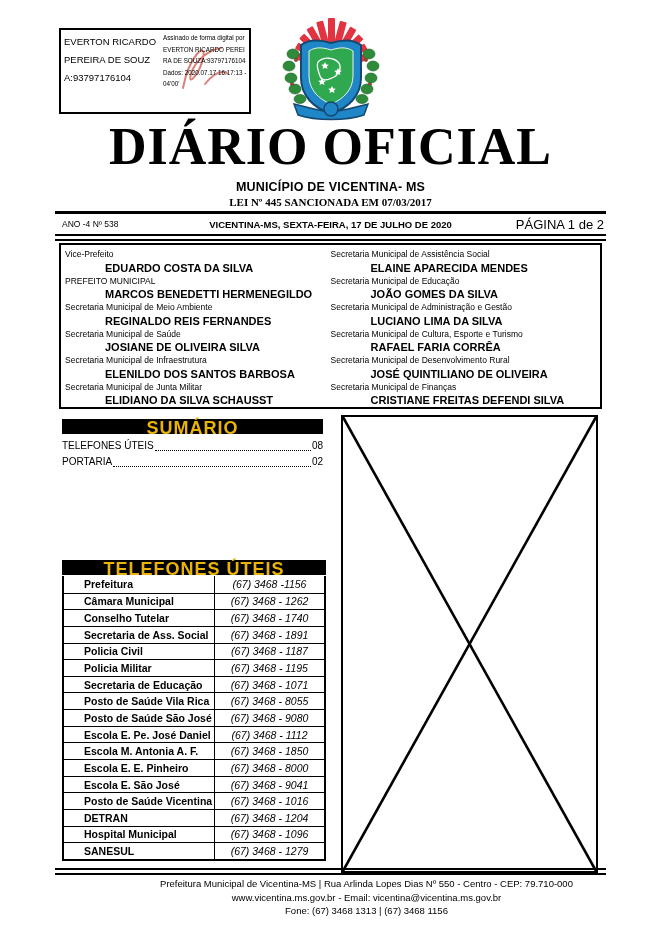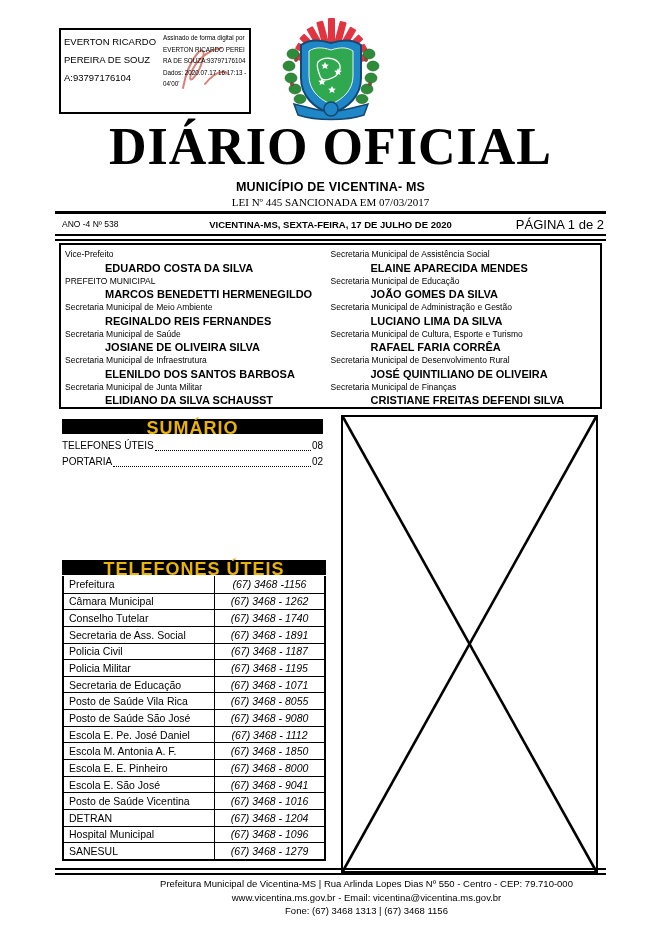--- a/index.html
+++ b/index.html
@@ -30,21 +30,21 @@
     position:absolute;left:0;top:118px;width:100%;text-align:center;
     font-family:"Liberation Serif",serif;font-weight:bold;font-size:52px;
     letter-spacing:1px;line-height:58px;
   }
   .muni{
     position:absolute;left:0;top:180px;width:100%;text-align:center;
     font-size:12.5px;font-weight:bold;letter-spacing:.2px;
   }
   .law{
     position:absolute;left:0;top:196px;width:100%;text-align:center;
-    font-family:"Liberation Serif",serif;font-size:11px;font-weight:normal;
+    font-family:"Liberation Serif",serif;font-size:11px;font-weight:bold;
   }
   .rule-thick{position:absolute;left:55px;width:551px;height:3px;background:#000;}
   .rule-double{
     position:absolute;left:55px;width:551px;height:7px;
     border-top:2.5px solid #000;border-bottom:2.5px solid #000;
   }
   .edition{
     position:absolute;left:55px;top:214px;width:551px;height:20px;
     display:flex;align-items:center;
   }
@@ -69,21 +69,21 @@
   .toc-row{display:flex;align-items:flex-end;font-size:10px;line-height:16px;}
   .toc-dots{flex:1;border-bottom:1.6px dotted #000;margin:0 1px 3px 1px;}
   
   .xbox{position:absolute;left:341px;top:415px;width:257px;height:458px;border:2px solid #000;}
   .xbox svg{display:block;width:100%;height:100%;}
   
   .phones{position:absolute;left:62px;top:560px;width:264px;}
   .ph-table{border:2px solid #000;border-top:none;margin-top:1px;}
   .ph-row{display:flex;height:16.65px;align-items:center;}
   .ph-row + .ph-row{border-top:1.5px solid #000;}
-  .ph-name{width:150px;font-size:10.5px;font-weight:normal;padding-left:5px;white-space:nowrap;}
+  .ph-name{width:150px;font-size:10.5px;font-weight:bold;padding-left:20px;white-space:nowrap;}
   .ph-num{flex:1;border-left:1.5px solid #000;font-size:10.5px;font-style:italic;align-self:stretch;display:flex;align-items:center;justify-content:center;}
   
   .footer{
     position:absolute;left:0;top:877px;width:100%;text-align:center;
     font-size:9.5px;line-height:13.5px;margin-left:36px;
   }
 </style>
 </head>
 <body>
 

